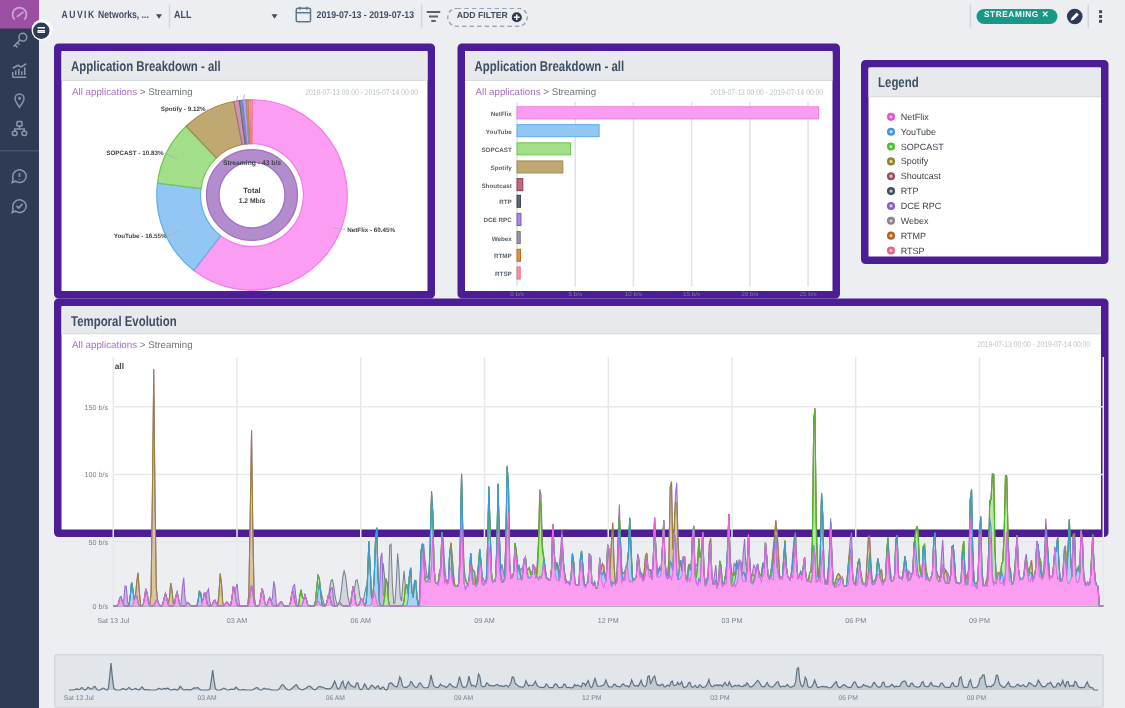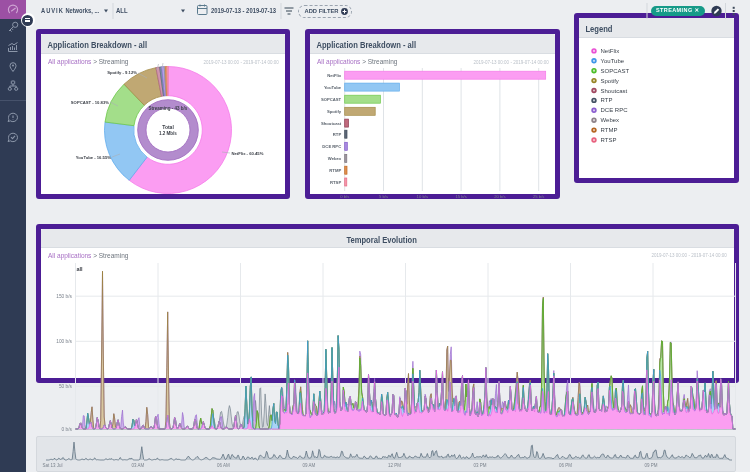--- a/index.html
+++ b/index.html
@@ -174,21 +174,21 @@
       <rect x="34.7" y="108.3" width="2.6" height="8" fill="#a98be0" stroke="#8059c8" stroke-width="0.7"></rect>
       <text x="31.2" y="126.4" class="blb" text-anchor="end">Webex</text>
       <rect x="34.7" y="120.4" width="2.1" height="8" fill="#9e98a0" stroke="#7a747c" stroke-width="0.7"></rect>
       <text x="31.2" y="138.2" class="blb" text-anchor="end">RTMP</text>
       <rect x="34.7" y="132.2" width="2.3" height="8" fill="#e09050" stroke="#c06820" stroke-width="0.7"></rect>
       <text x="31.2" y="150.0" class="blb" text-anchor="end">RTSP</text>
       <rect x="34.7" y="144.0" width="2.1" height="8" fill="#f598ab" stroke="#e66a85" stroke-width="0.7"></rect>
     </svg>
 </div>
 
-<div class="card" style="left:574px;top:13px;width:164.5px;height:170px;">
+<div class="card" style="left:574px;top:40px;width:164.5px;height:136px;">
   <div class="card-h"><span>Legend</span></div>
   <svg width="164" height="169" style="top:0;">
       <circle cx="15" cy="32.9" r="1.9" fill="#f6c4ee" stroke="#e94fd4" stroke-width="1.6"></circle>
       <text x="21.5" y="34.9" class="lgt">NetFlix</text>
       <circle cx="15" cy="42.8" r="1.9" fill="#c2ddf6" stroke="#3d96e8" stroke-width="1.6"></circle>
       <text x="21.5" y="44.8" class="lgt">YouTube</text>
       <circle cx="15" cy="52.7" r="1.9" fill="#c8e9bb" stroke="#4cbe28" stroke-width="1.6"></circle>
       <text x="21.5" y="54.7" class="lgt">SOPCAST</text>
       <circle cx="15" cy="62.6" r="1.9" fill="#ddd4ae" stroke="#968324" stroke-width="1.6"></circle>
       <text x="21.5" y="64.6" class="lgt">Spotify</text>
@@ -200,21 +200,21 @@
       <text x="21.5" y="94.3" class="lgt">DCE RPC</text>
       <circle cx="15" cy="102.2" r="1.9" fill="#d6d1d4" stroke="#8d8288" stroke-width="1.6"></circle>
       <text x="21.5" y="104.2" class="lgt">Webex</text>
       <circle cx="15" cy="112.1" r="1.9" fill="#e5c8b0" stroke="#b5641f" stroke-width="1.6"></circle>
       <text x="21.5" y="114.1" class="lgt">RTMP</text>
       <circle cx="15" cy="122.0" r="1.9" fill="#f7c8d2" stroke="#e8627f" stroke-width="1.6"></circle>
       <text x="21.5" y="124.0" class="lgt">RTSP</text>
     </svg>
 </div>
 
-<div class="card" style="left:36px;top:224px;width:703px;height:159px;text-align:center;">
+<div class="card" style="left:36px;top:199px;width:703px;height:159px;">
   <div class="card-h" style="height:19px;"><span style="line-height:19px;">Temporal Evolution</span></div>
   <div class="bc" style="left:7px;top:22.5px;"><a>All applications</a> &gt; Streaming</div>
   <div class="dt" style="right:7px;top:23px;">2019-07-13 00:00 - 2019-07-14 00:00</div>
   <svg width="703" height="218" style="top:0;">
     <line x1="34.5" y1="34" x2="34.5" y2="200" stroke="#e6e9ec" stroke-width="1"></line>
       <line x1="117.0" y1="34" x2="117.0" y2="200" stroke="#e6e9ec" stroke-width="1"></line>
       <line x1="199.5" y1="34" x2="199.5" y2="200" stroke="#e6e9ec" stroke-width="1"></line>
       <line x1="282.0" y1="34" x2="282.0" y2="200" stroke="#e6e9ec" stroke-width="1"></line>
       <line x1="364.5" y1="34" x2="364.5" y2="200" stroke="#e6e9ec" stroke-width="1"></line>
       <line x1="447.0" y1="34" x2="447.0" y2="200" stroke="#e6e9ec" stroke-width="1"></line>

